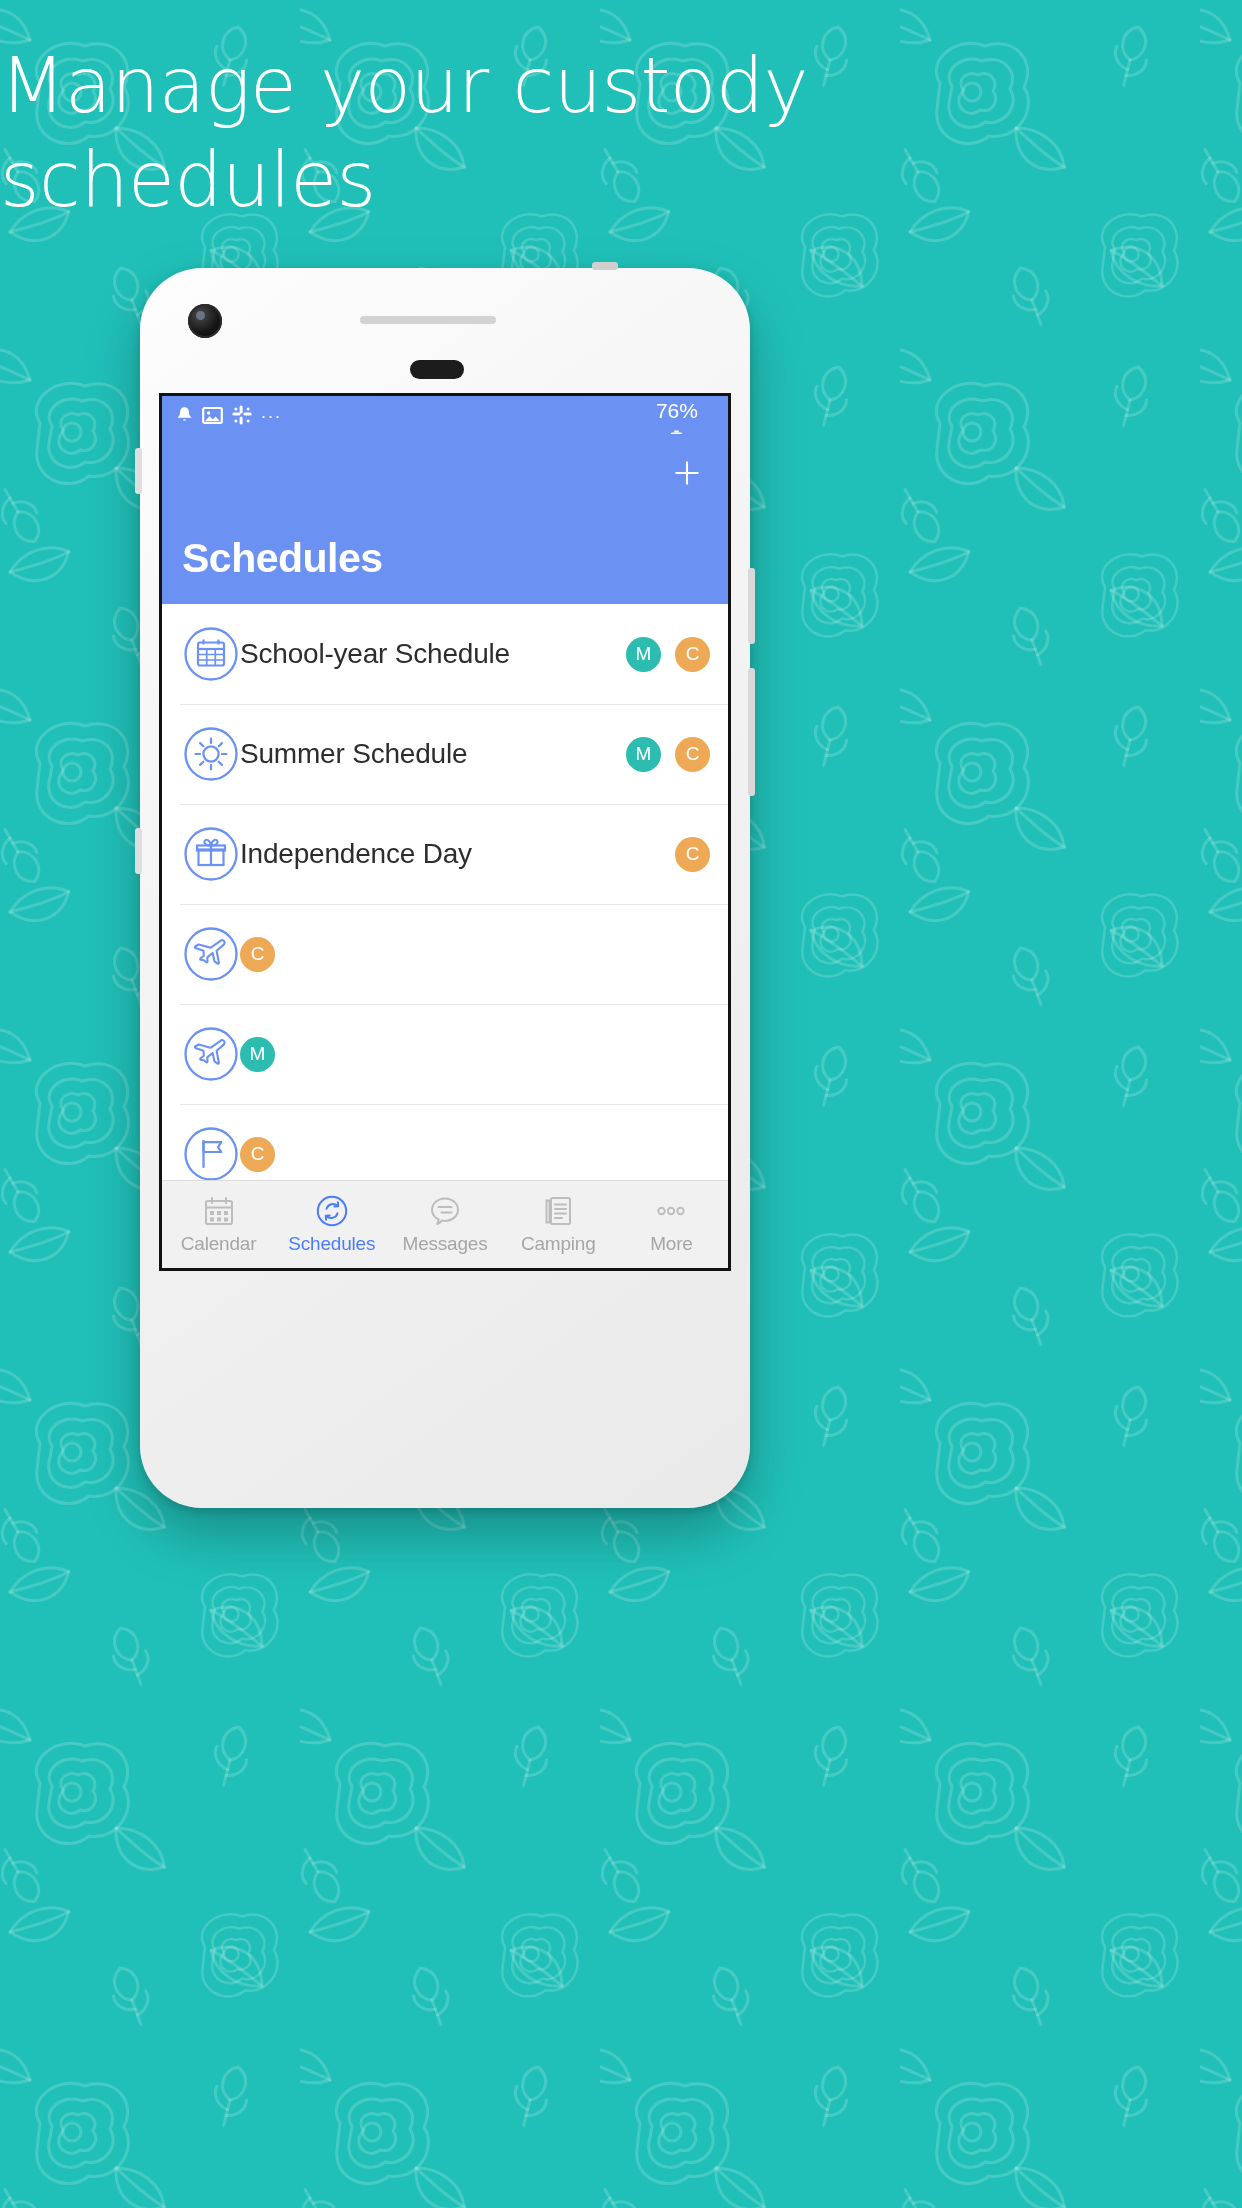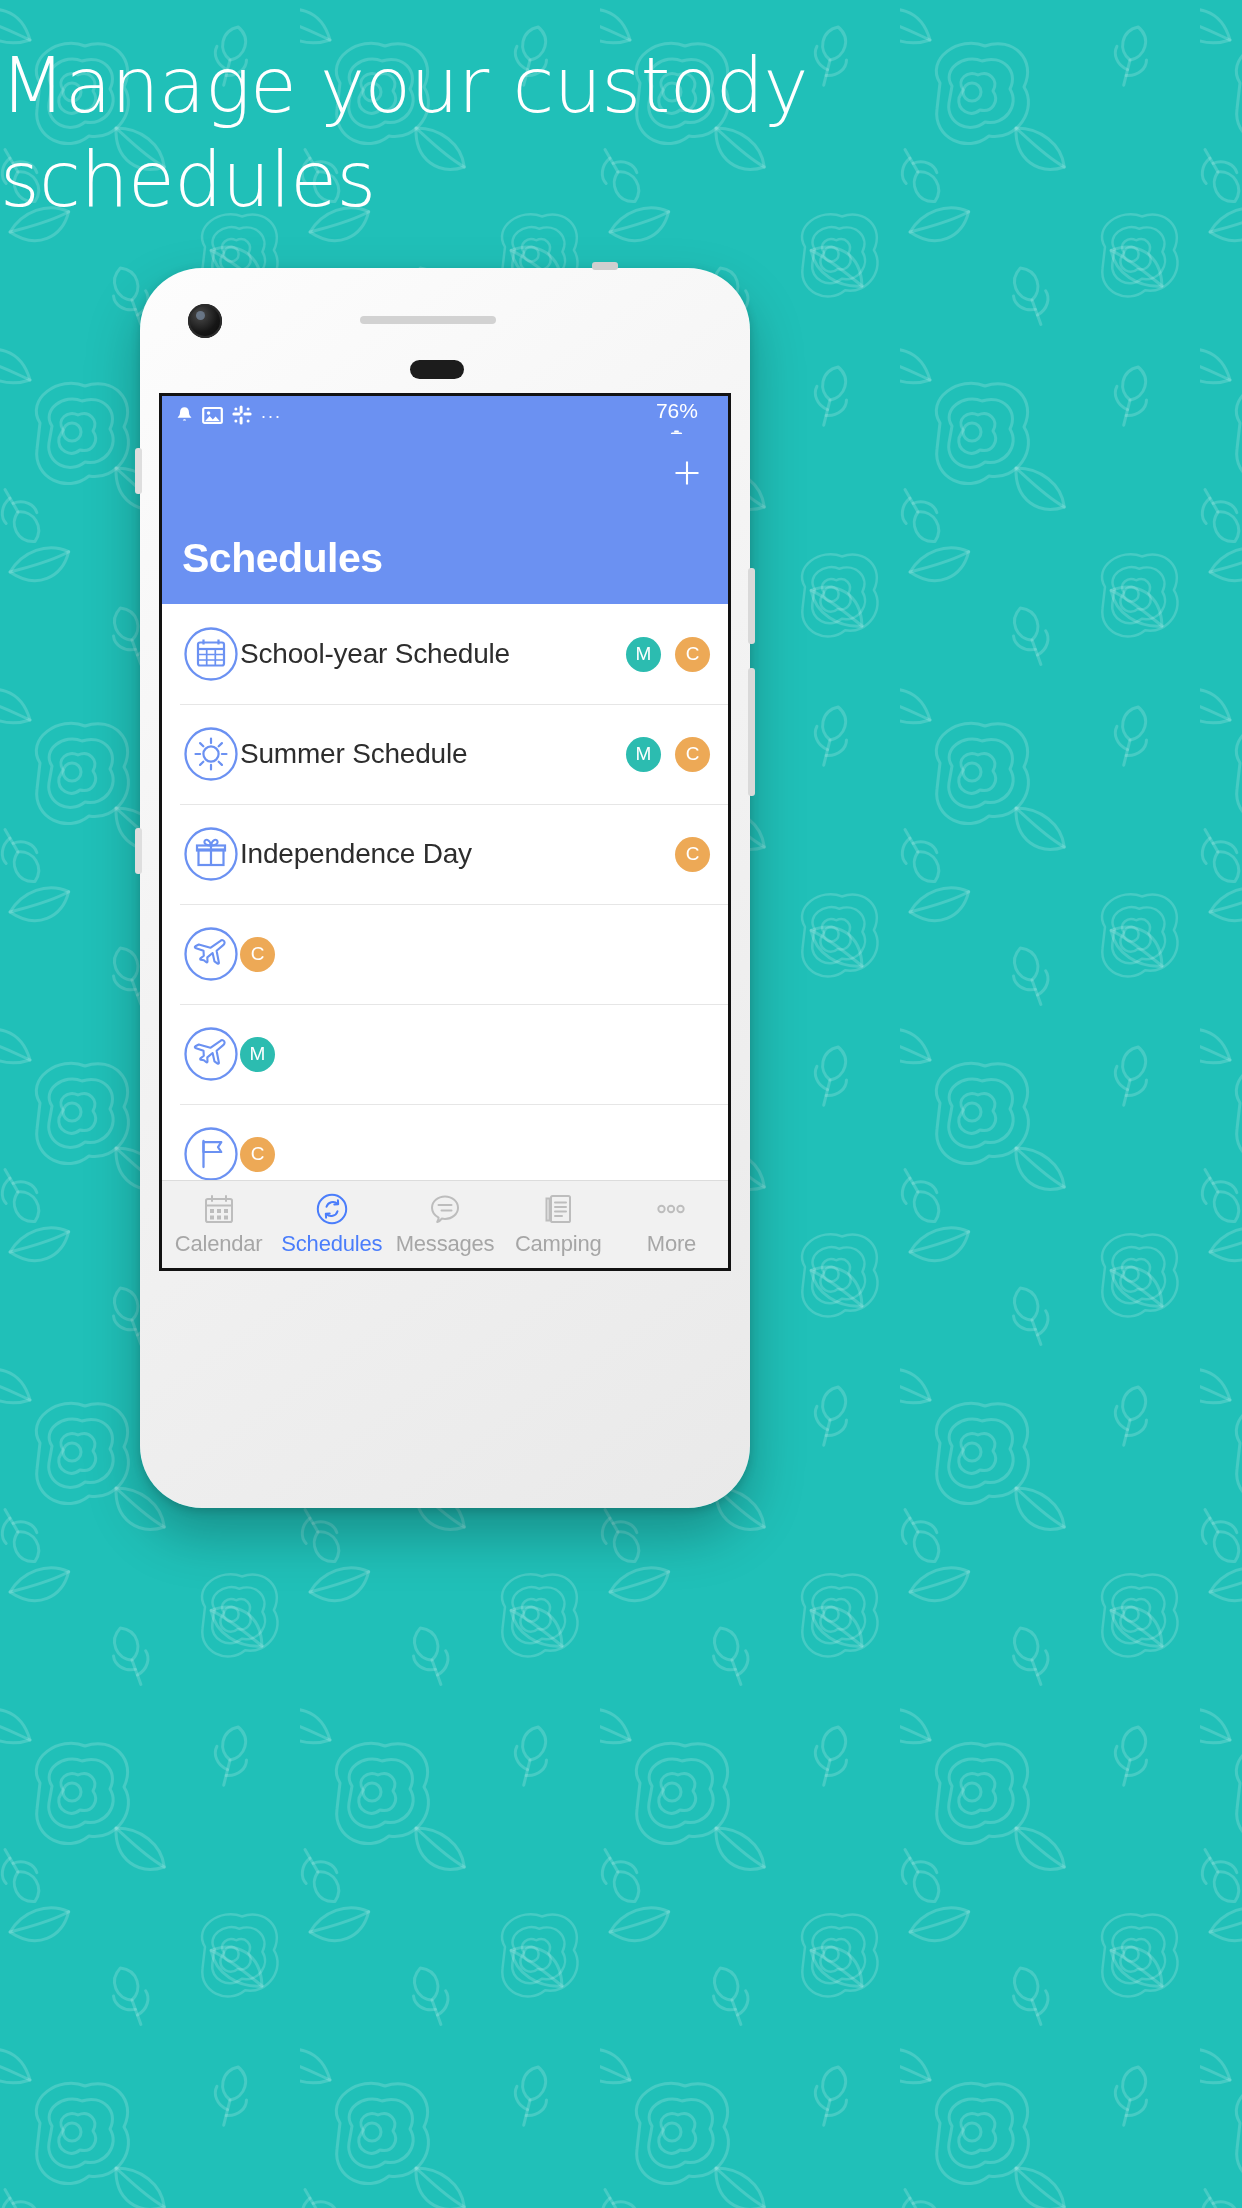--- a/index.html
+++ b/index.html
@@ -151,21 +151,21 @@
     background:#f1f1f1;
     border-top:1px solid #dcdcdc;
     display:flex;
   }
   .navitem {
     flex:1; display:flex; flex-direction:column;
     align-items:center; justify-content:center; gap:5px;
     cursor:pointer;
   }
   .navicon { width:34px; height:34px; display:block; }
-  .navlabel { font-size:22px; color:#a6a6a6; letter-spacing:-0.2px;}
+  .navlabel { font-size:19px; color:#a6a6a6; letter-spacing:-0.2px;}
   .navitem.active .navlabel { color:#4a7dfb; }
 
   
   .chin { position:absolute; left:0; right:0; bottom:0; height:112px; }
 </style>
 </head>
 <body>
 
 <svg id="bg-pattern" width="1242" height="2208" viewBox="0 0 1242 2208" aria-hidden="true">
   <defs>

